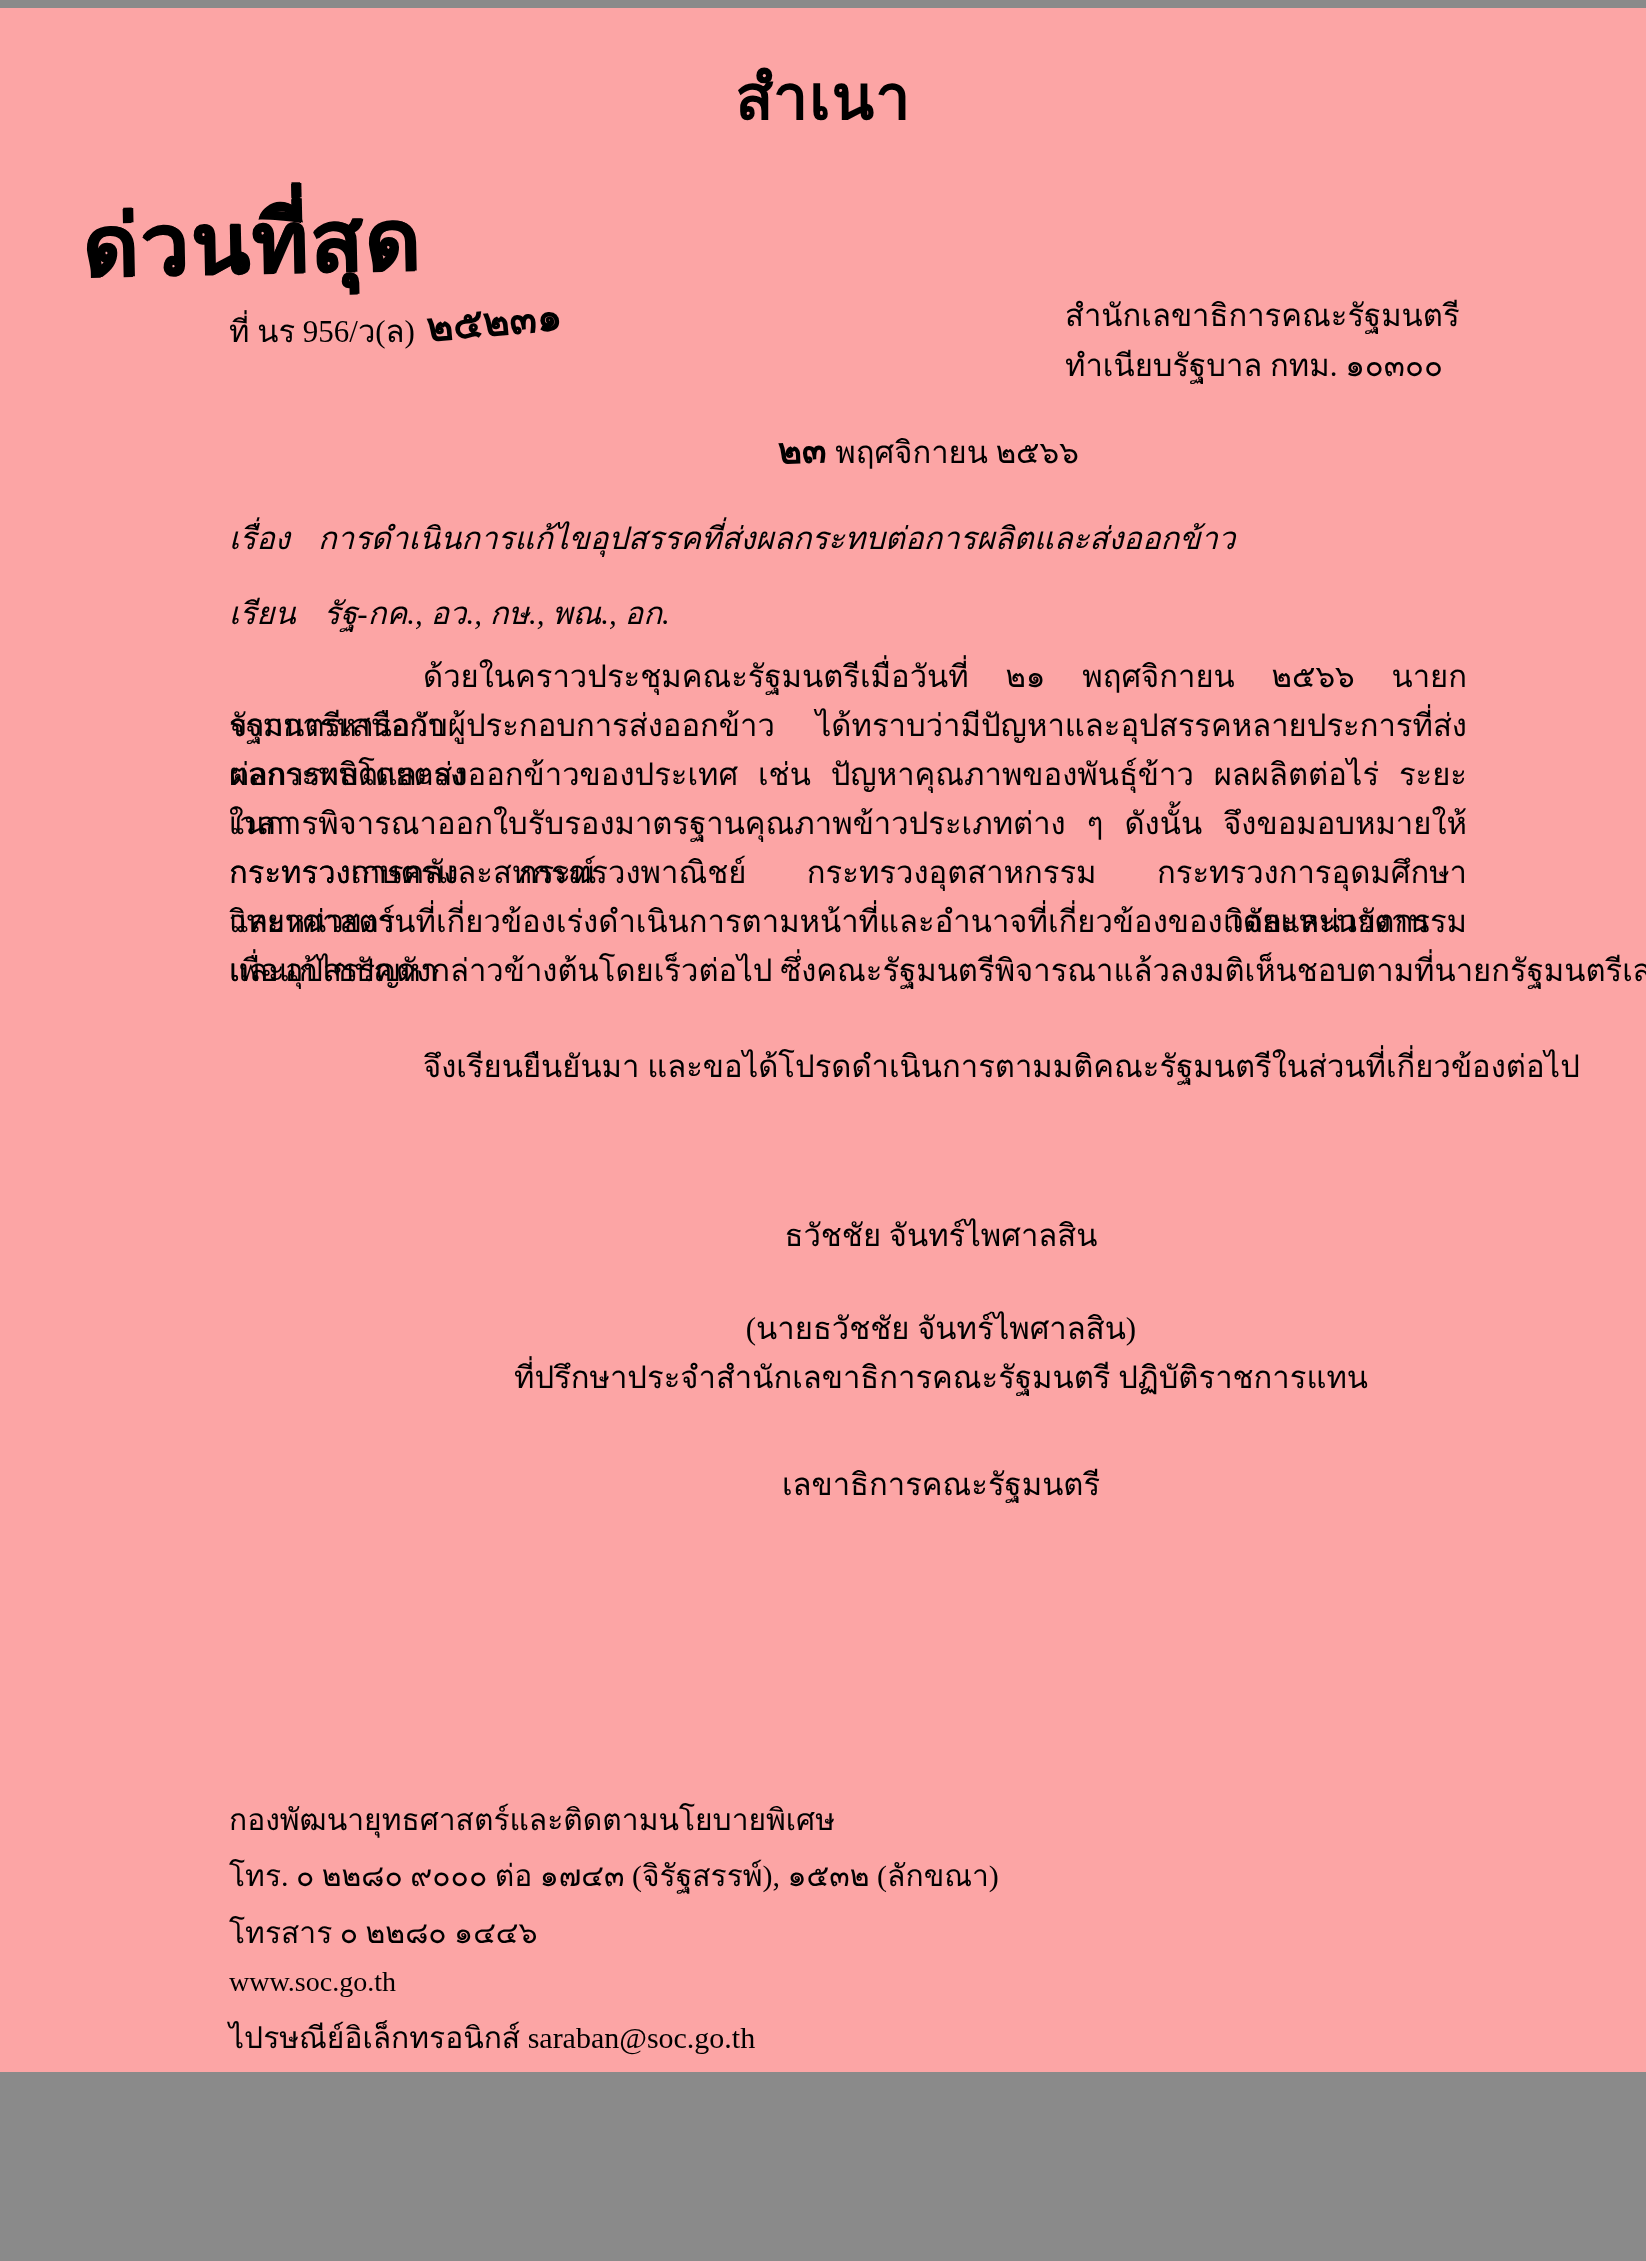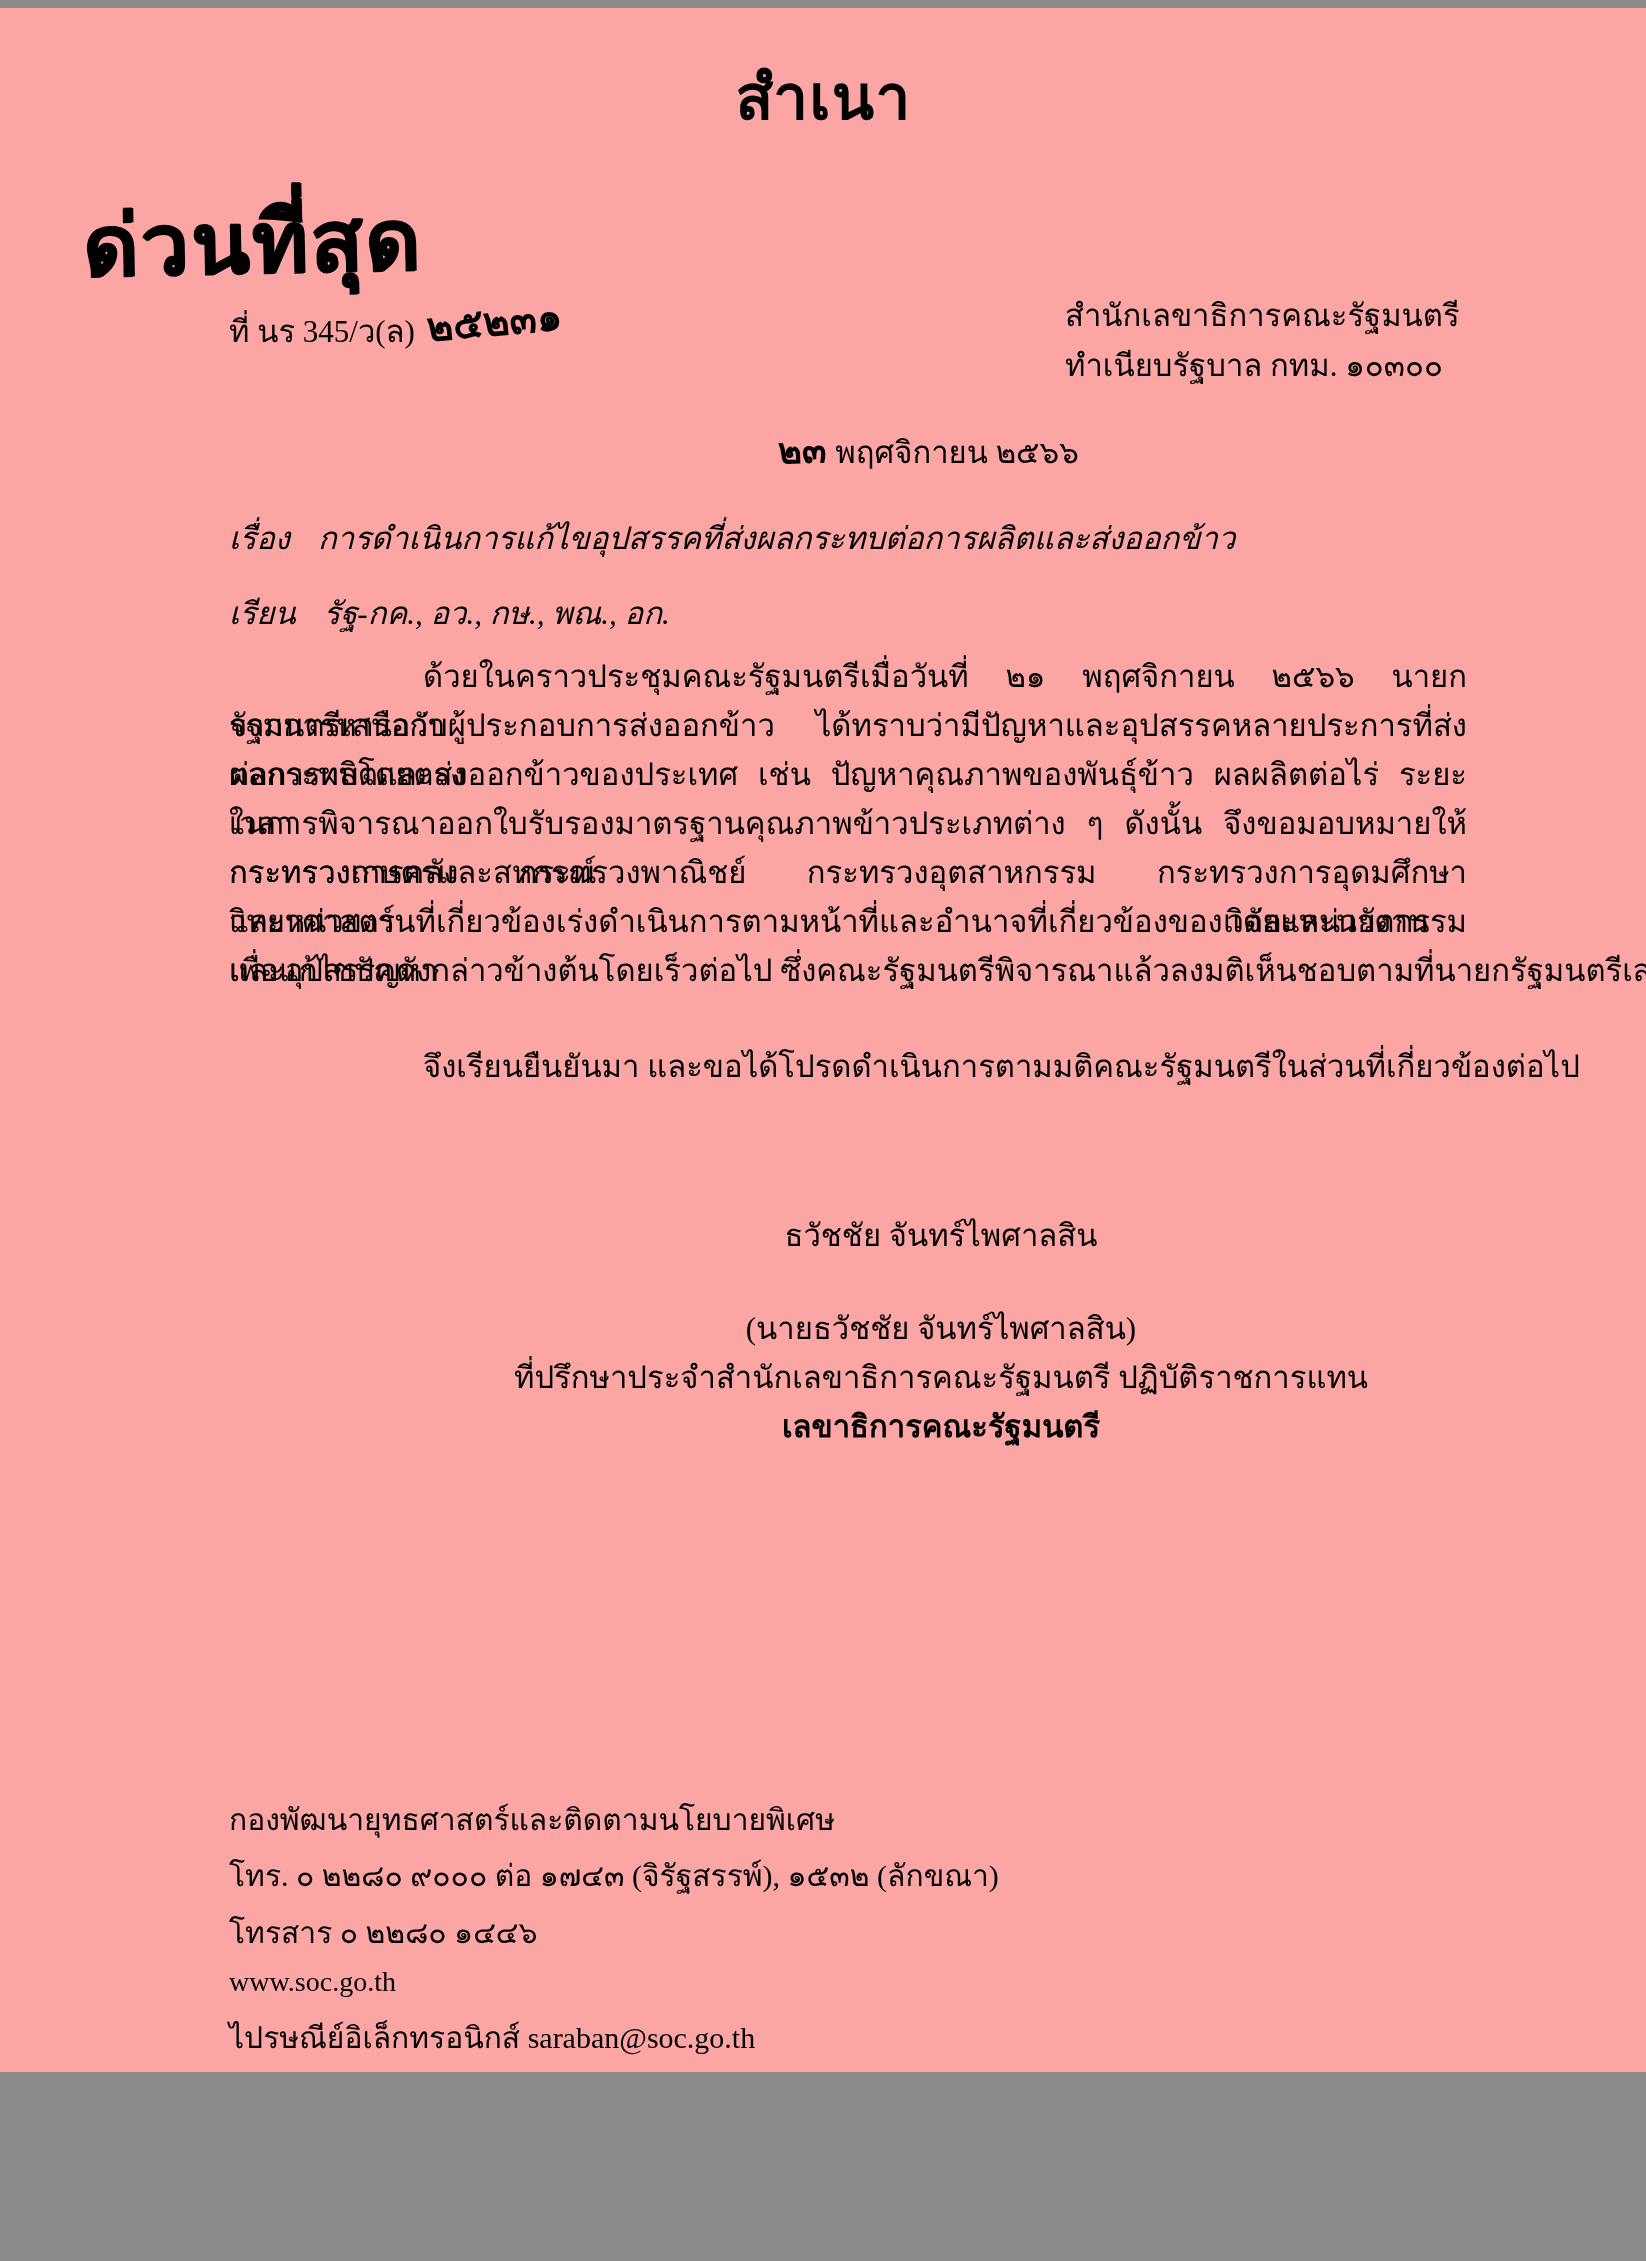--- a/index.html
+++ b/index.html
@@ -109,21 +109,21 @@
     left: 258px;
     width: 1366px;
     text-align: center;
     font-size: 31px;
     white-space: nowrap;
   }
   .salutation { top: 1115px; }
   .signed-name { top: 1202px; }
   .signer-name { top: 1295px; }
   .signer-title1 { top: 1344px; }
-  .signer-title2 { top: 1393px; font-weight: bold; }
+  .signer-title2 { top: 1451px; }
 
   .footer-line {
     left: 229px;
     font-size: 30px;
     white-space: nowrap;
   }
   .f1 { top: 1788px; }
   .f2 { top: 1844px; }
   .f3 { top: 1901px; }
   .f4 { top: 1958px; font-family: Liberation Serif, serif; font-size: 28px; }
@@ -132,21 +132,21 @@
 </head>
 <body>
 
 <div class="page">
 
   <div class="abs copy-label">สำเนา</div>
 
   <div class="abs urgent-stamp">ด่วนที่สุด</div>
 
   <div class="abs ref-line">
-    <span>ที่  นร 345/ว(ล)</span><span class="ref-number">๒๕๒๓๑</span>
+    <span>ที่  นร 956/ว(ล)</span><span class="ref-number">๒๕๒๓๑</span>
   </div>
 
   <div class="abs sender-block">
     <div>สำนักเลขาธิการคณะรัฐมนตรี</div>
     <div>ทำเนียบรัฐบาล กทม. ๑๐๓๐๐</div>
   </div>
 
   <div class="abs date-line">
     <span class="date-day">๒๓</span><span>พฤศจิกายน  ๒๕๖๖</span>
   </div>

